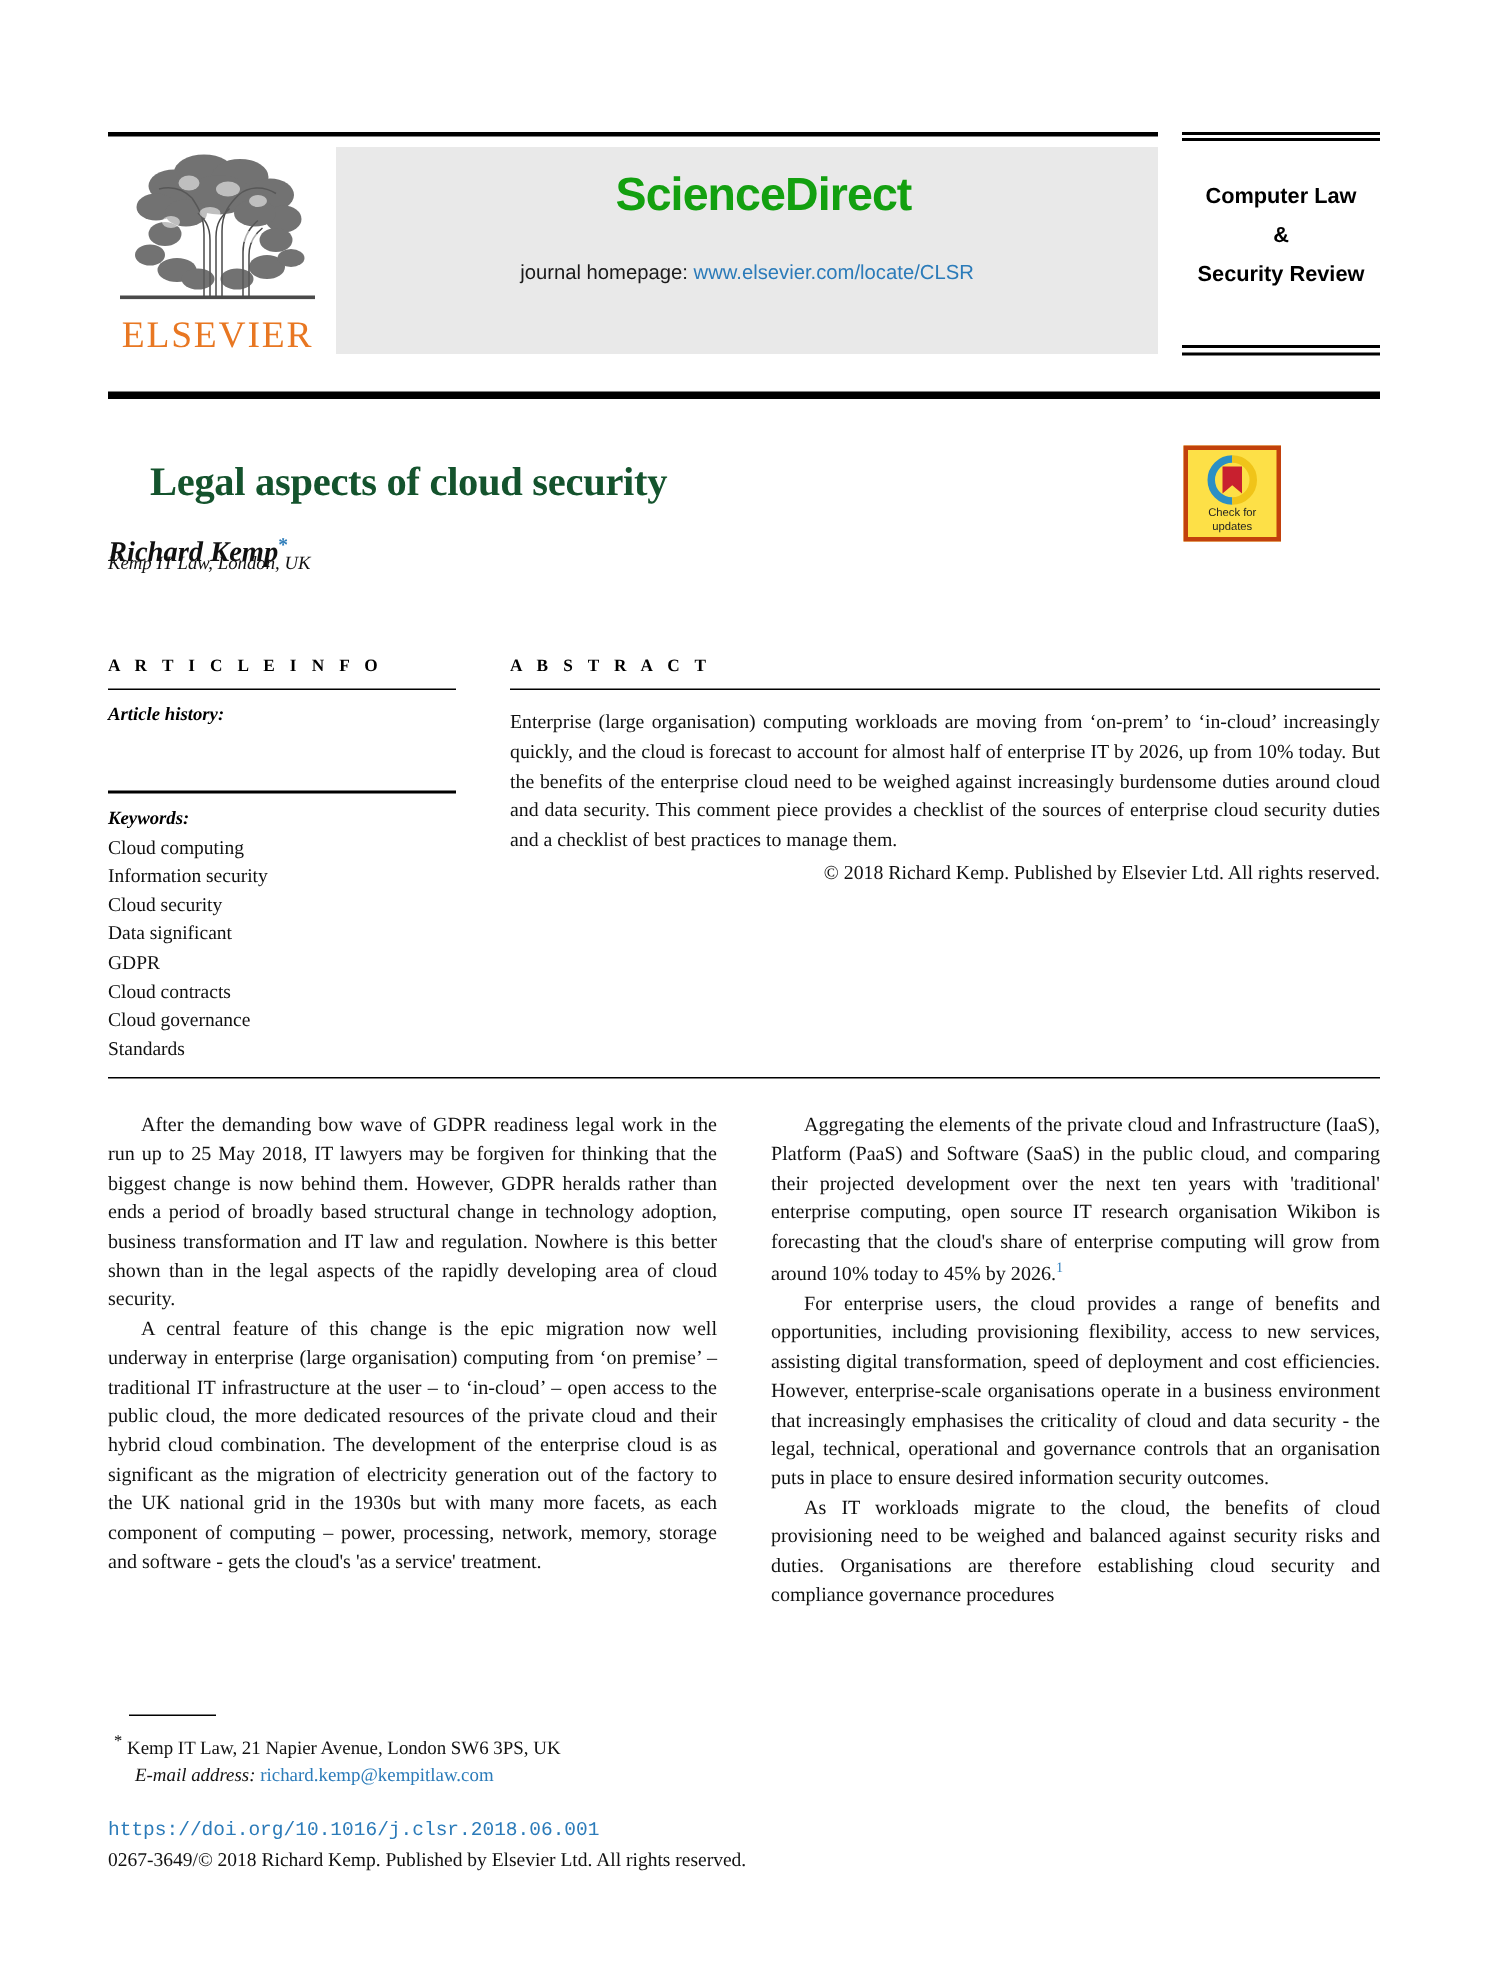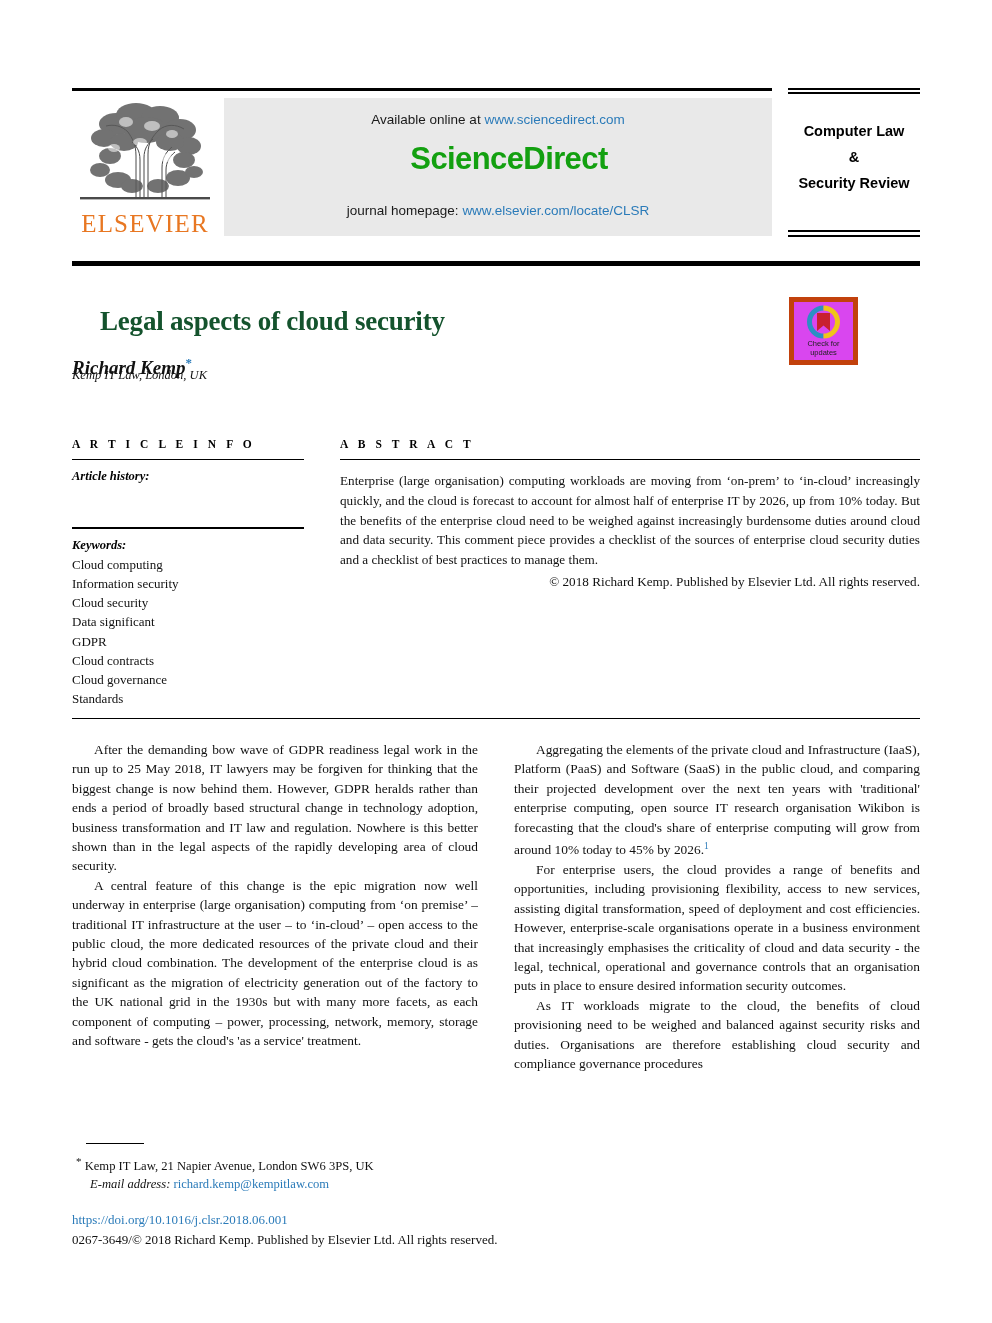--- a/index.html
+++ b/index.html
@@ -170,22 +170,22 @@
     font-size: 12.5px;
     color: #111;
   }
 
   
   .crossmark {
     position: absolute;
     left: 789px; top: 297px;
     width: 59px;
     height: 58px;
-    background: #d946ef;
-    border: 5px solid #c2410c;
+    background: #fde047;
+    border: 3px solid #c2410c;
   }
   .cm-label {
     position: absolute;
     left: 0; bottom: 3px;
     width: 59px;
     text-align: center;
     font-family: "Liberation Sans", sans-serif;
     font-size: 7.5px;
     line-height: 9px;
     color: #222;
@@ -292,21 +292,21 @@
     color: #111;
   }
   .footnote .fn-star { font-size: 11px; vertical-align: super; }
   .footnote .fn-line2 { padding-left: 14px; }
   .fn-em { font-style: italic; }
   .lnk { color: #2b7bb9; }
 
   .doi {
     position: absolute;
     left: 72px; top: 1212px;
-    font-family: Liberation Serif, serif;
+    font-family: Liberation Mono, monospace;
     font-size: 13px;
     color: #2b7bb9;
   }
   .issn {
     position: absolute;
     left: 72px; top: 1232px;
     font-family: "Liberation Serif", serif;
     font-size: 13px;
     color: #111;
   }
@@ -358,23 +358,20 @@
           <ellipse cx="40" cy="50" rx="6" ry="4"></ellipse>
           <ellipse cx="66" cy="44" rx="7" ry="4"></ellipse>
           <ellipse cx="92" cy="60" rx="6" ry="4"></ellipse>
         </g>
         <rect x="6" y="99" width="130" height="2.4" fill="#4a4a4a"></rect>
       </svg>
       <div class="elsevier-word">ELSEVIER</div>
     </div>
 
     <div class="sd-box">
-      <div class="sd-available">
-        <span>Available online at </span><span class="lnk">www.sciencedirect.com</span>
-      </div>
       <div class="sd-logo">ScienceDirect</div>
       <div class="sd-home">
         <span>journal homepage: </span><span class="lnk">www.elsevier.com/locate/CLSR</span>
       </div>
     </div>
 
     <div class="jtitle-box">
       <div class="jt-rule a"></div>
       <div class="jt-rule b"></div>
       <div class="jtitle-text">

